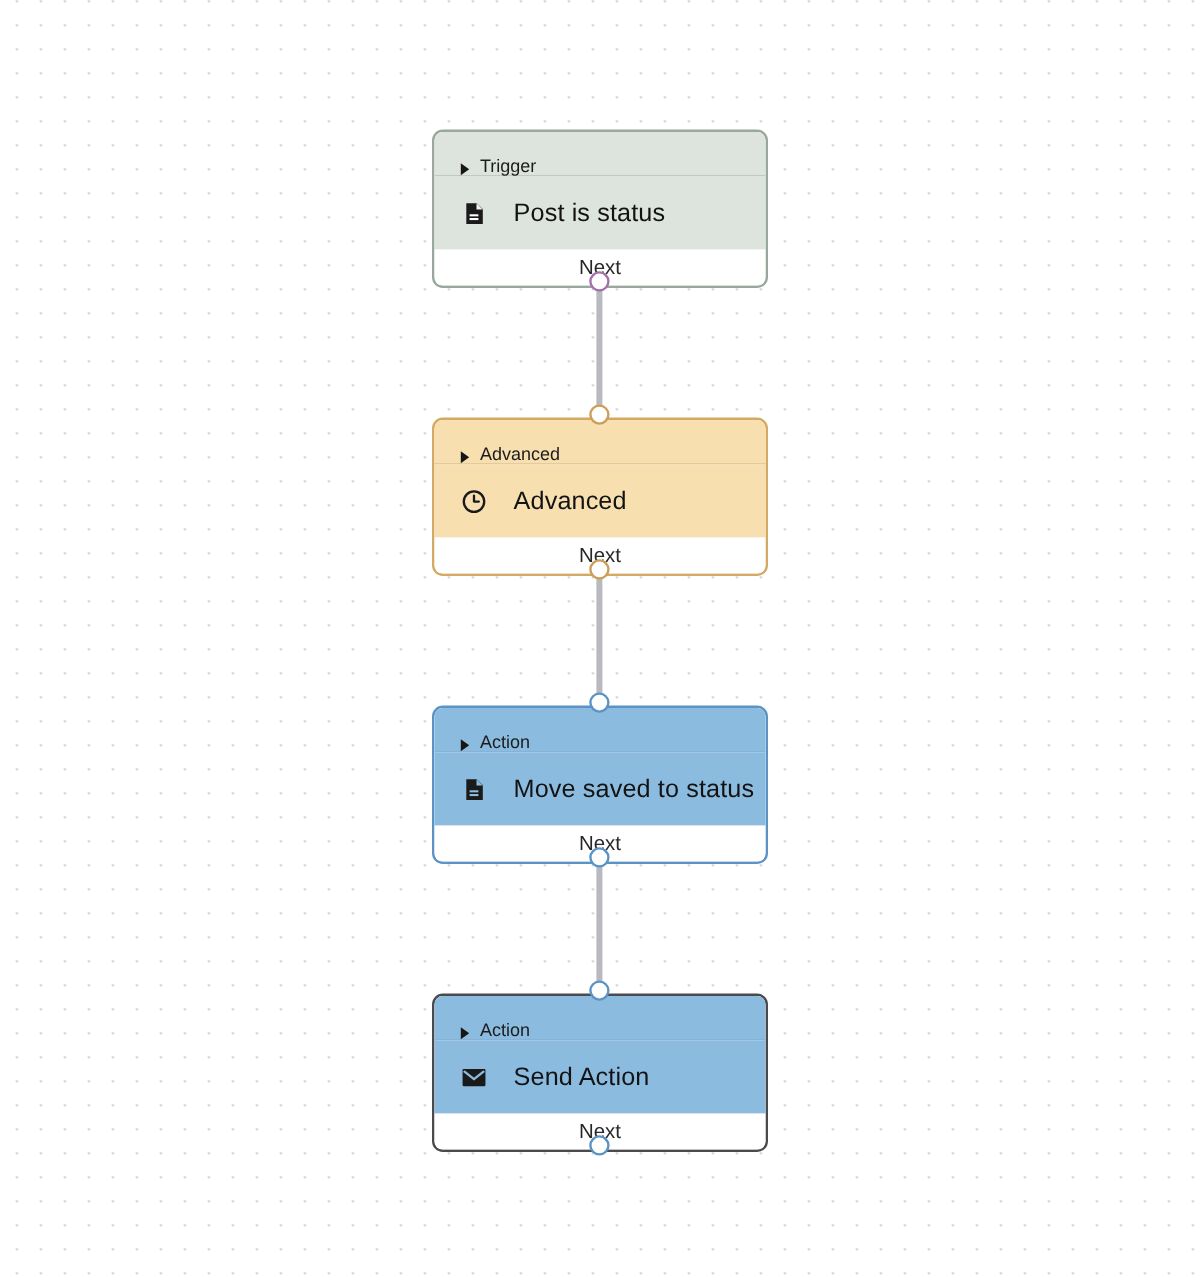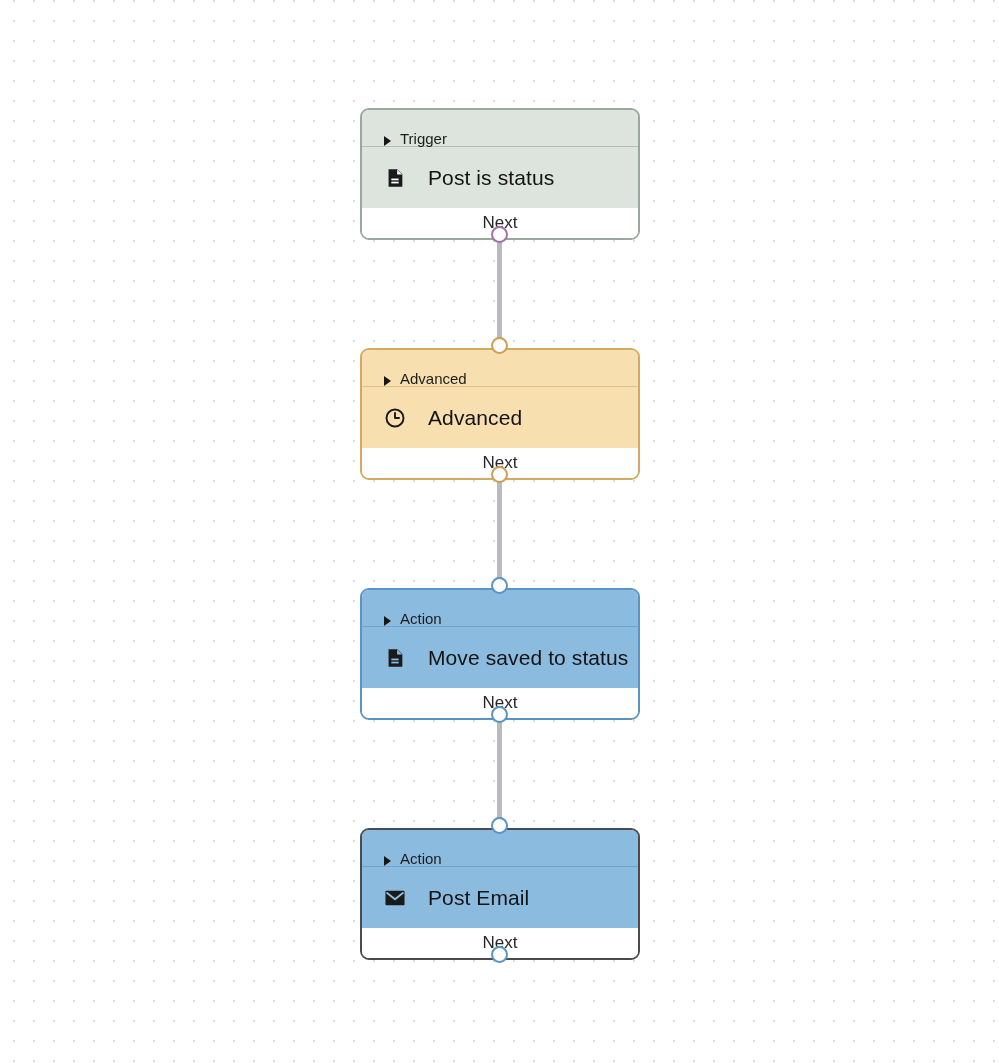--- a/index.html
+++ b/index.html
@@ -236,21 +236,21 @@
       <span class="node-header-label">Action</span>
     </div>
     <div class="node-divider"></div>
     <div class="node-body">
       <span class="node-icon">
         <svg width="22" height="22" viewBox="0 0 24 24" aria-hidden="true">
           <rect x="1.6" y="4.2" width="20.8" height="15.6" rx="1" fill="#1a1a1a"></rect>
           <path d="M3.4 6.6 12 13.4l8.6-6.8" fill="none" stroke="#8cbbe0" stroke-width="2.2" stroke-linecap="round" stroke-linejoin="round"></path>
         </svg>
       </span>
-      <span class="node-title">Post Email</span>
+      <span class="node-title">Send Action</span>
     </div>
     <div class="node-footer">
       <span>Next</span>
     </div>
   </div>
   <div class="port port-blue" style="top:817px;"></div>
   <div class="port port-blue" style="top:946px;"></div>
 
 </div>
 

